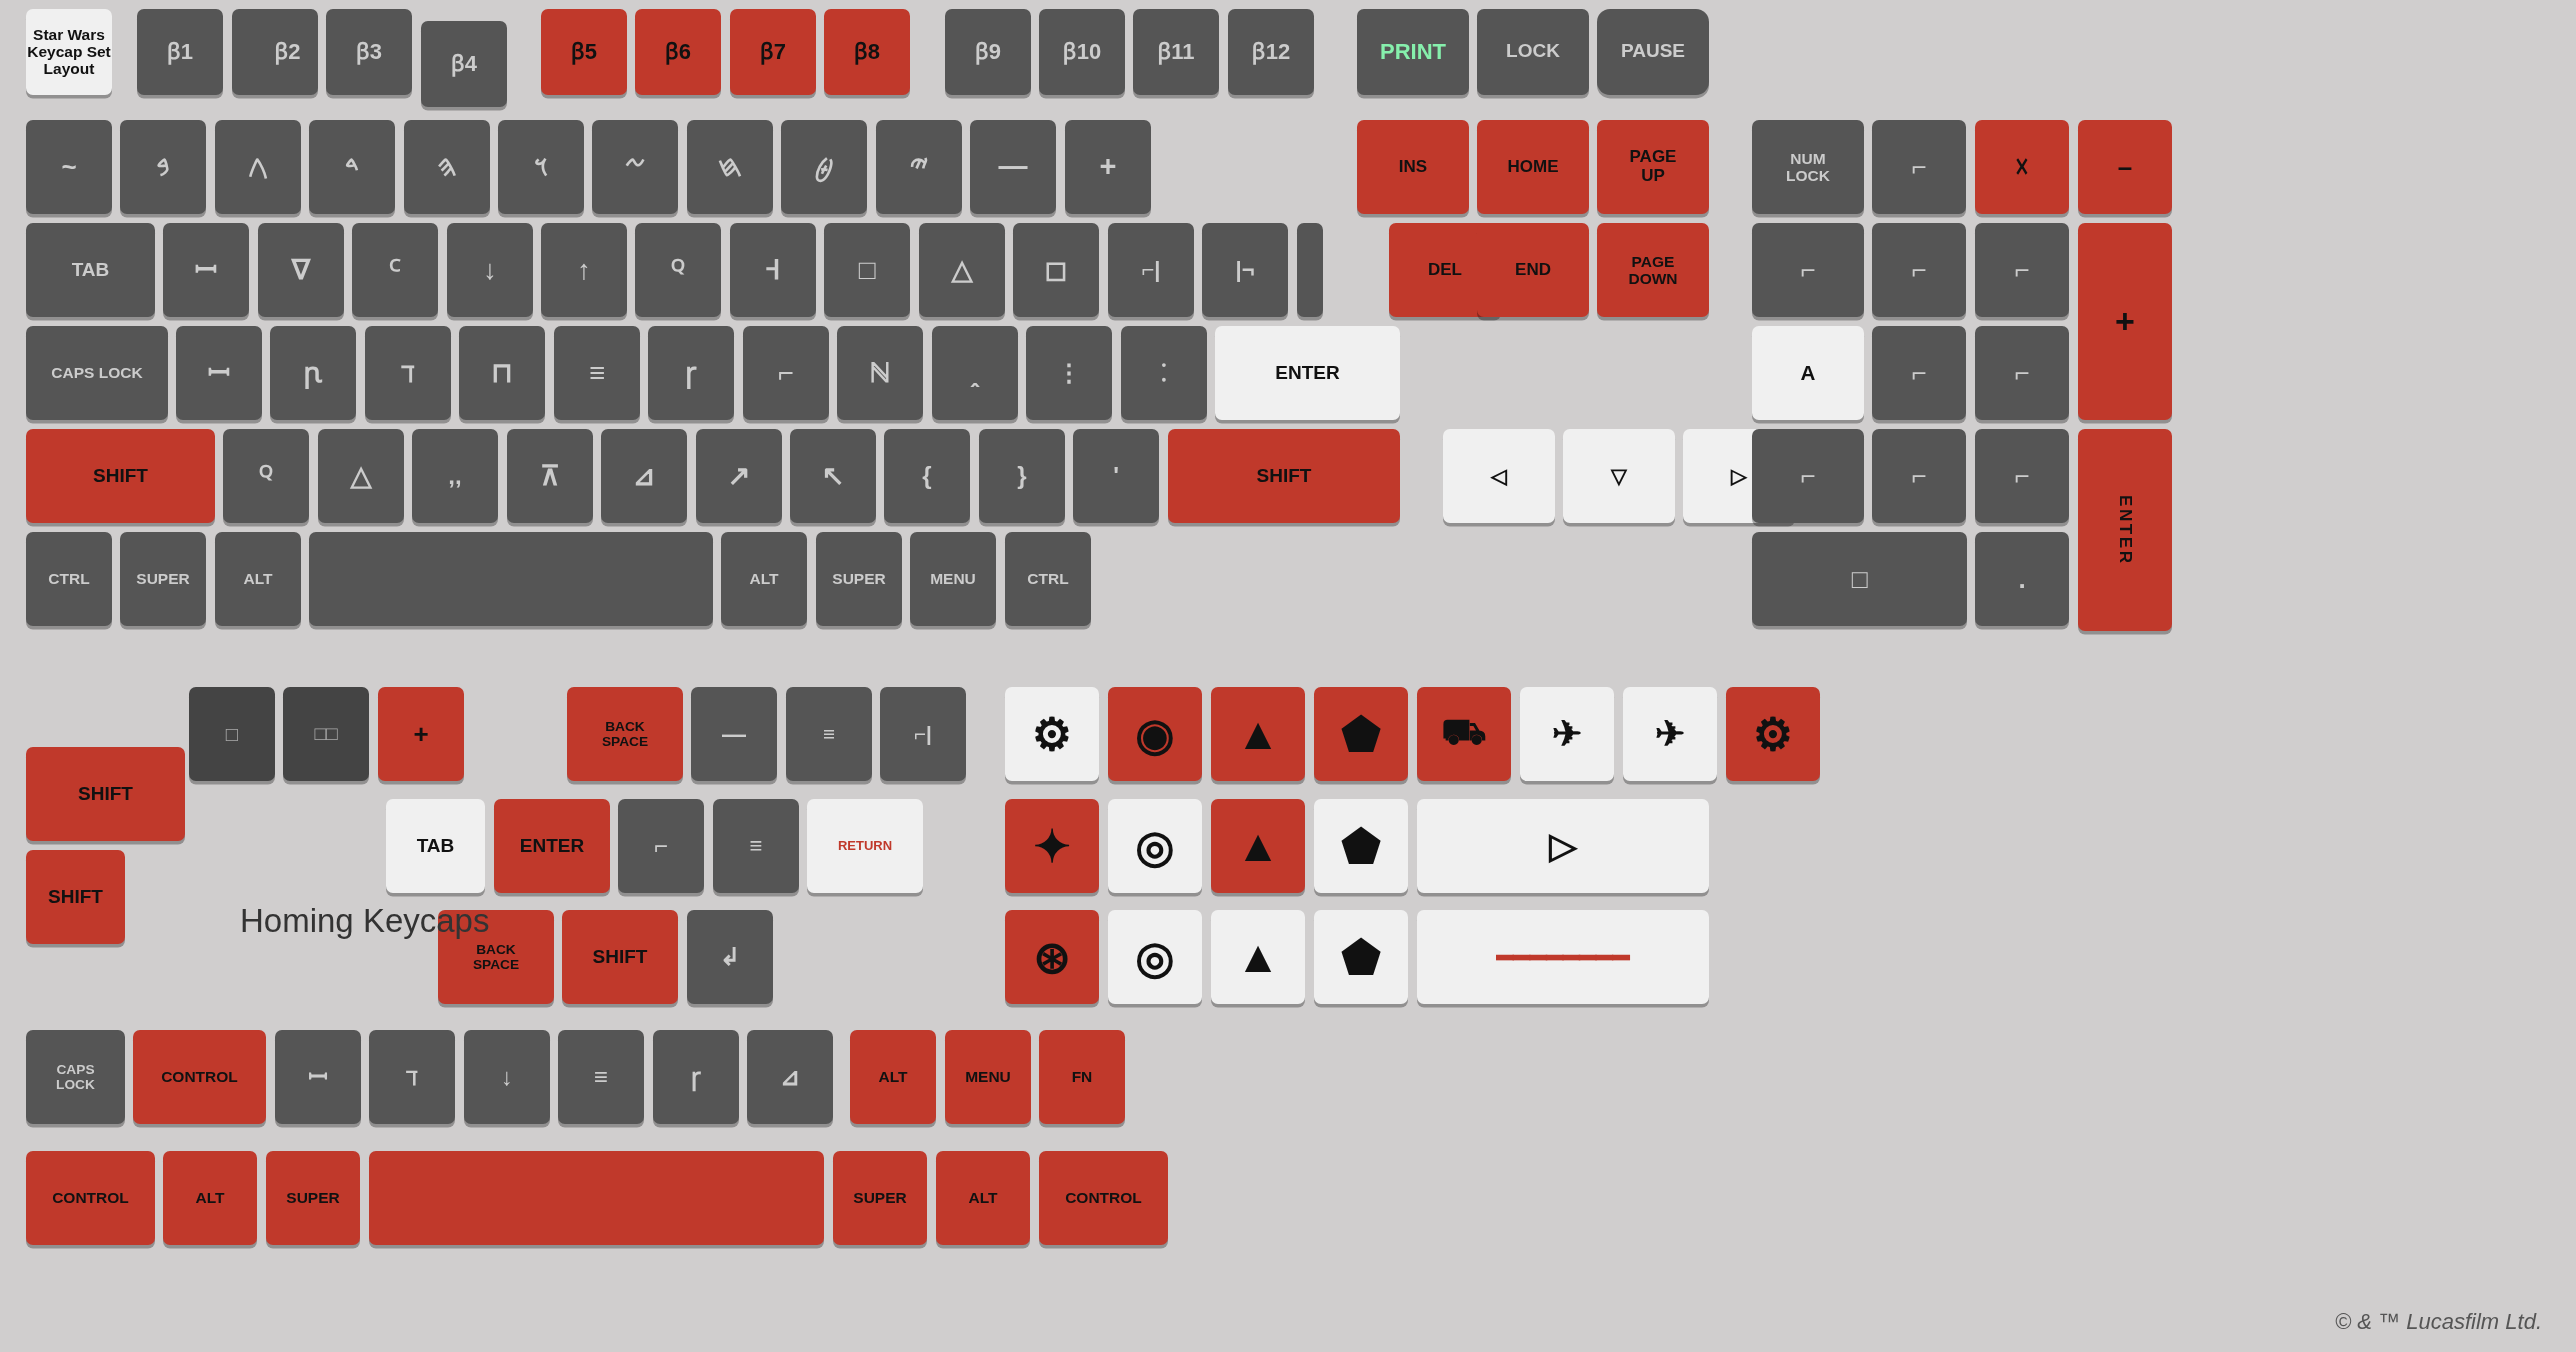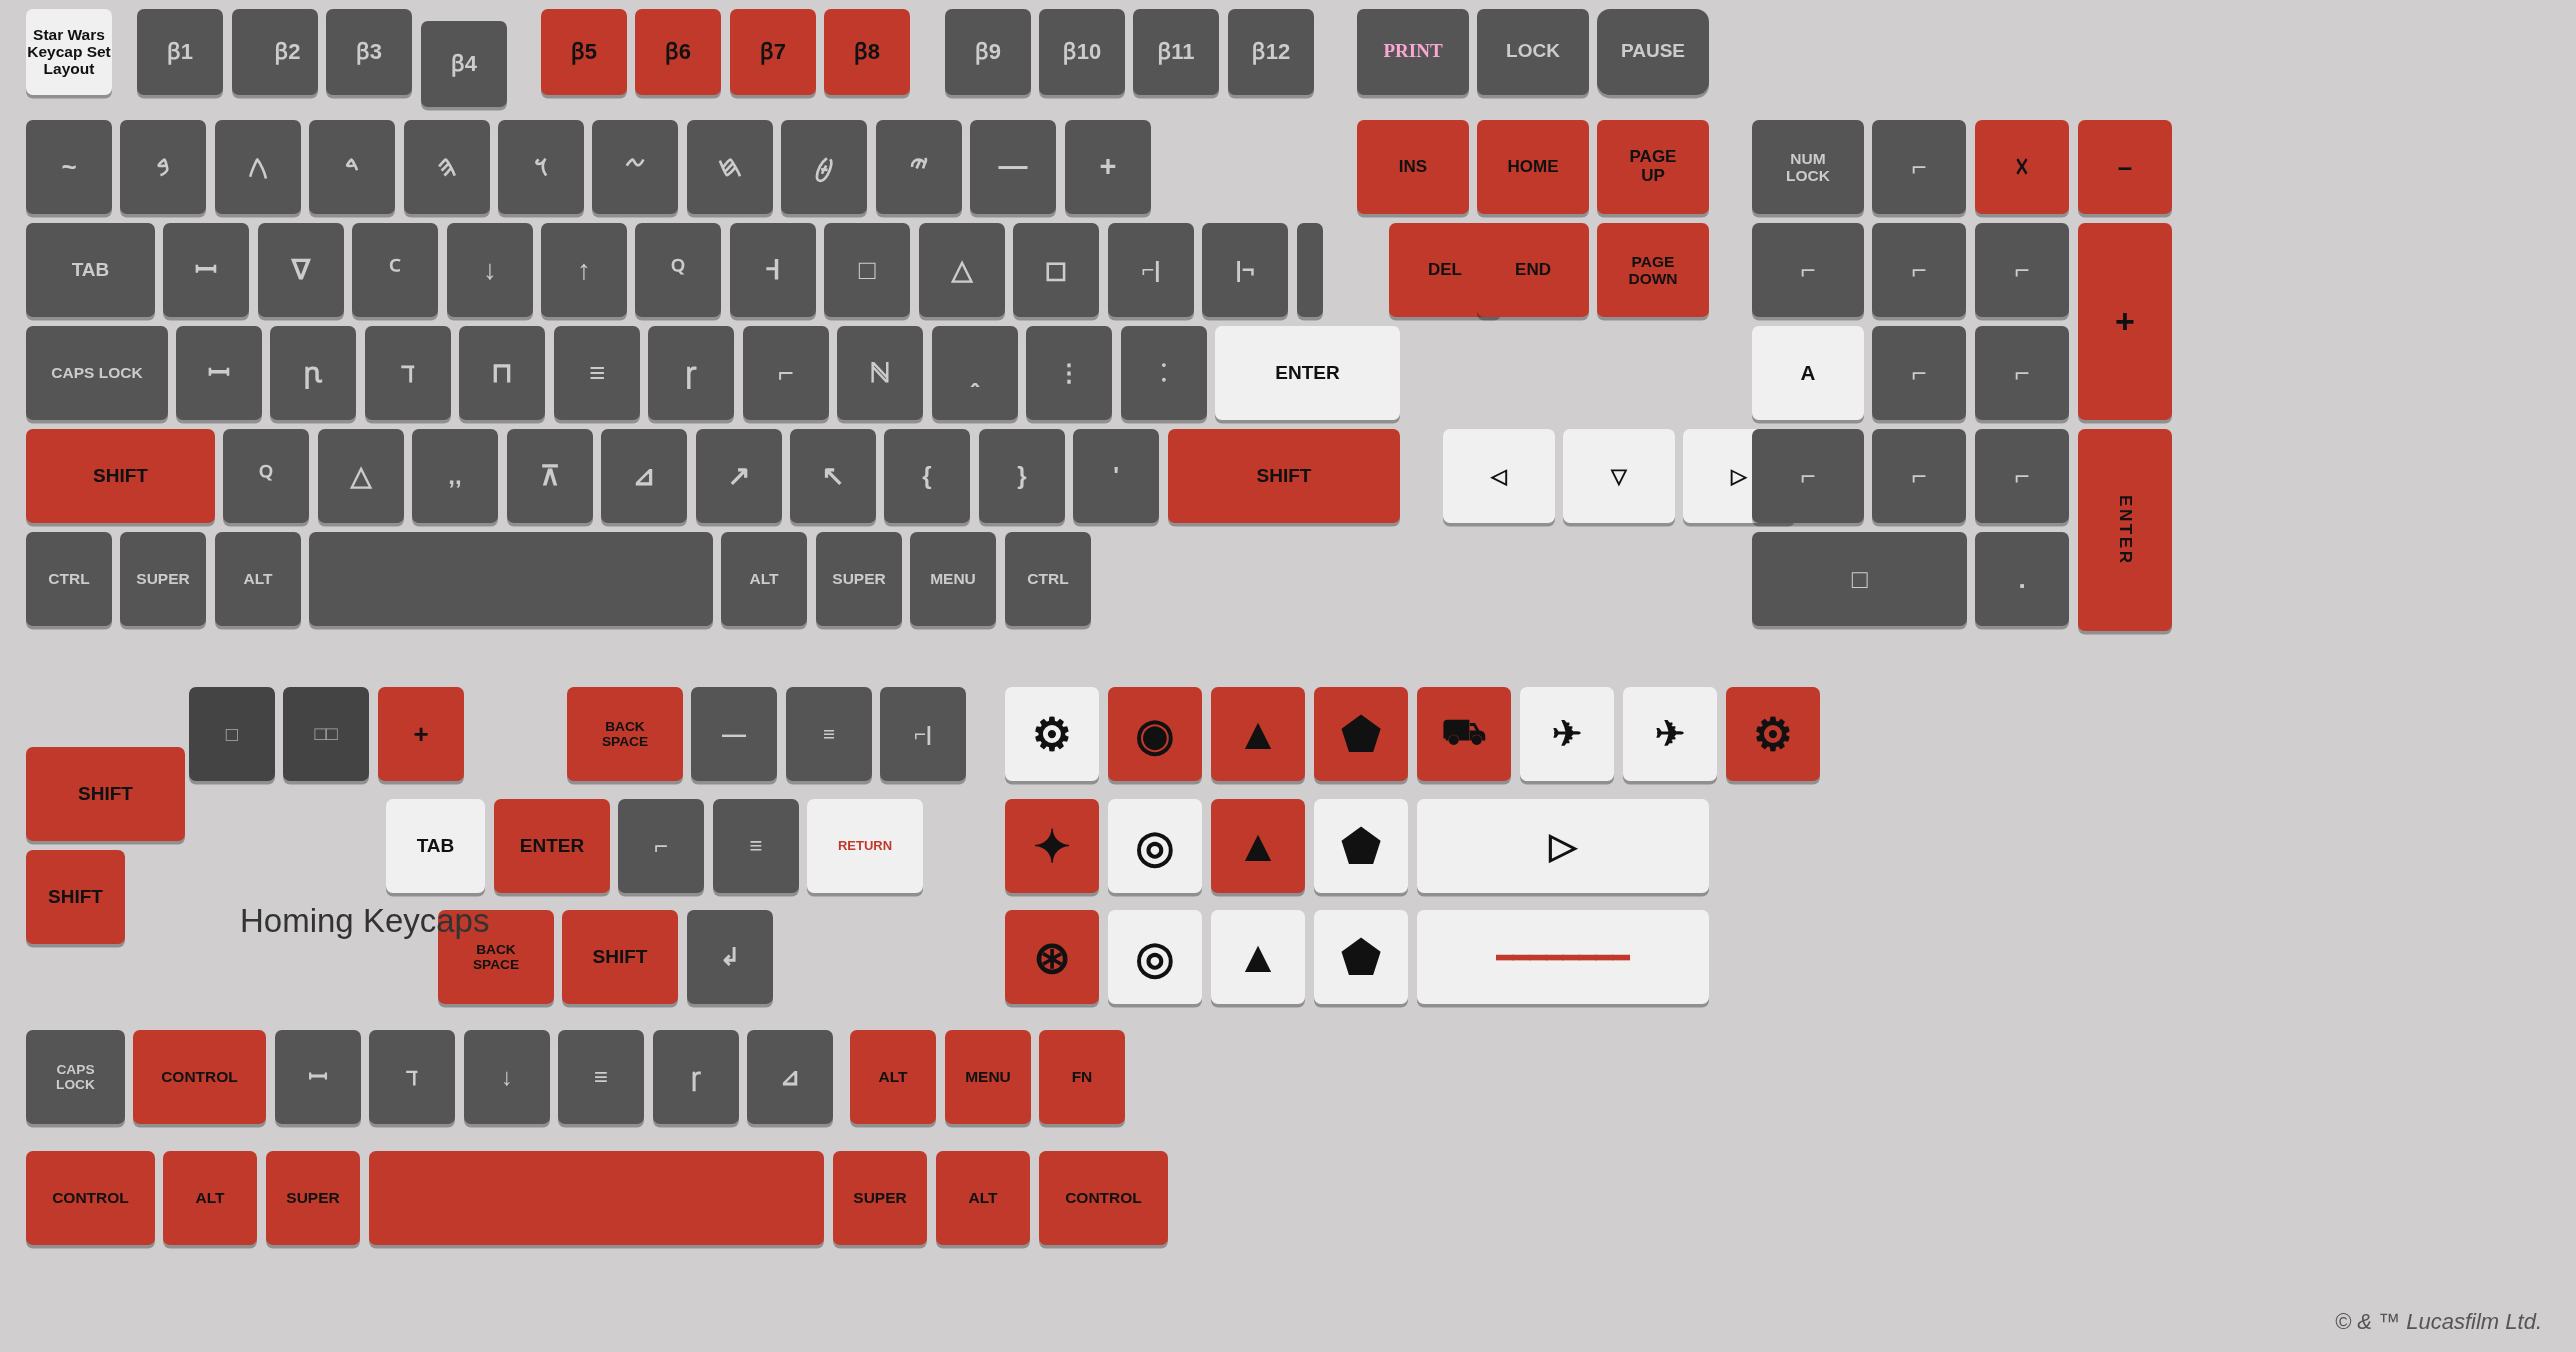--- a/index.html
+++ b/index.html
@@ -121,21 +121,21 @@
     <span class="key-label" style="color:#ccc; font-size:22px;">ꞵ10</span>
   </div>
   <div class="key key-gray" style="left:1133px; top:8.6px; width:86px; height:86px;">
     <span class="key-label" style="color:#ccc; font-size:22px;">ꞵ11</span>
   </div>
   <div class="key key-gray" style="left:1228px; top:8.6px; width:86px; height:86px;">
     <span class="key-label" style="color:#ccc; font-size:22px;">ꞵ12</span>
   </div>
 
   <div class="key key-gray" style="left:1357px; top:8.6px; width:112px; height:86px;">
-    <span class="key-label" style="color:#f9a8d4; font-size:19px;font-family:Liberation Serif, serif;">PRINT</span>
+    <span class="key-label" style="color:#86efac; font-size:22px;">PRINT</span>
   </div>
   <div class="key key-gray" style="left:1477px; top:8.6px; width:112px; height:86px;">
     <span class="key-label" style="color:#ccc; font-size:19px;">LOCK</span>
   </div>
   <div class="key key-gray" style="left:1597px; top:8.6px; width:112px; height:86px;border-radius:13px;">
     <span class="key-label" style="color:#ccc; font-size:19px;">PAUSE</span>
   </div>
 
   <div class="key key-gray" style="left:26px; top:120px; width:86px; height:94px;">
     <span class="key-label" style="color:#ccc; font-size:26px;">~</span>

